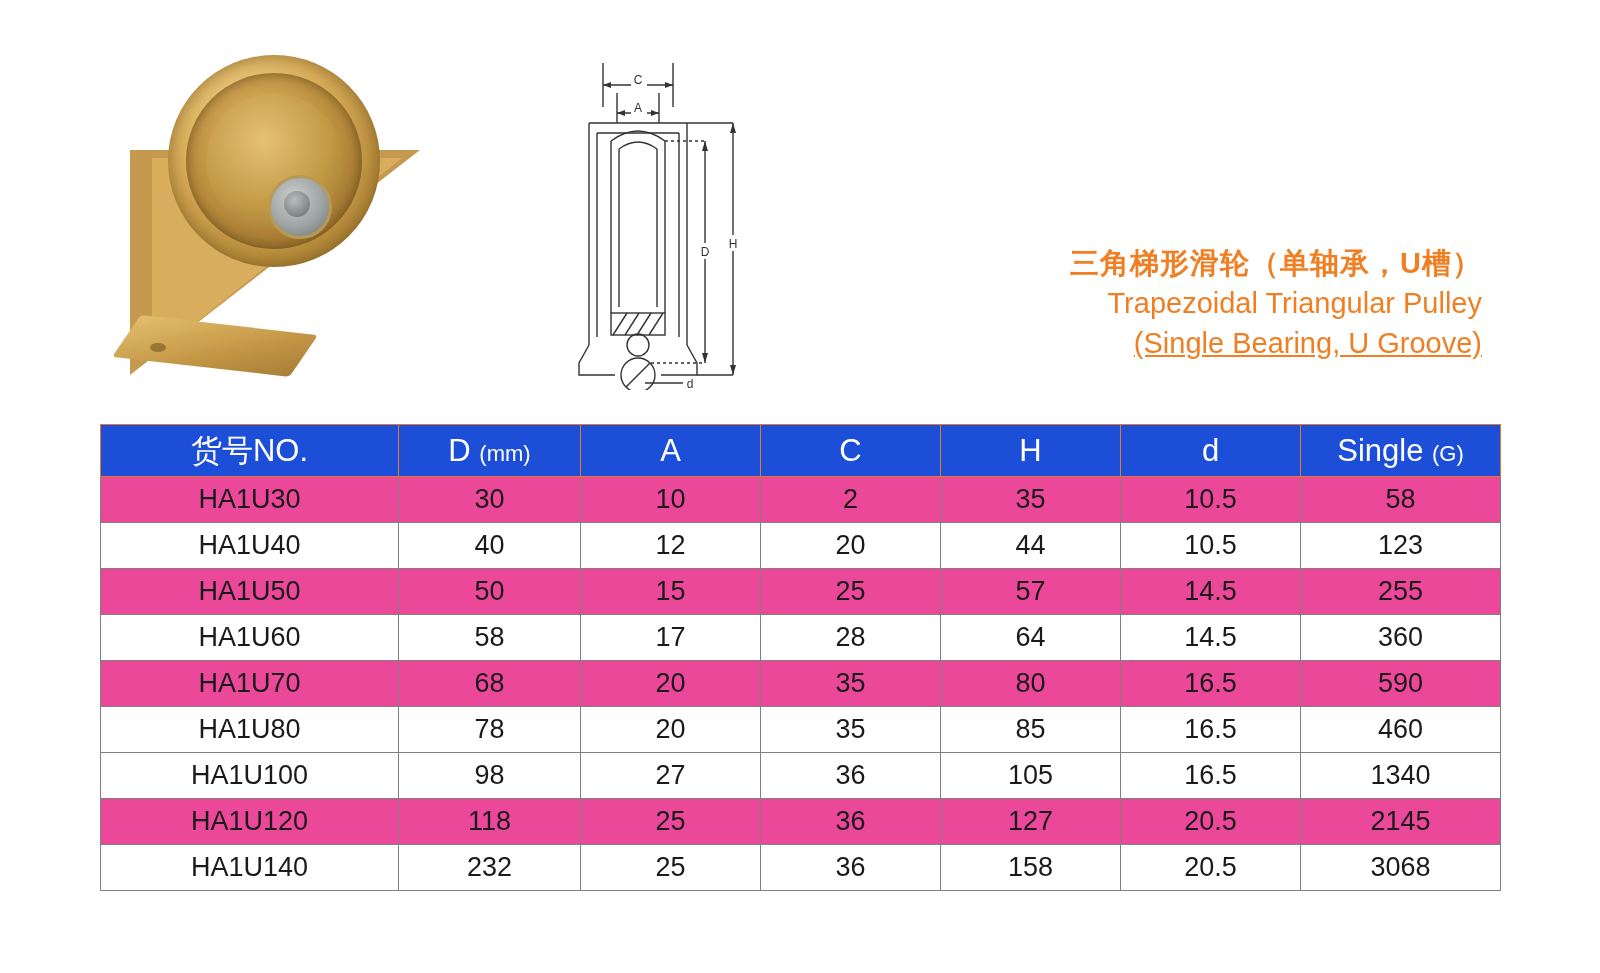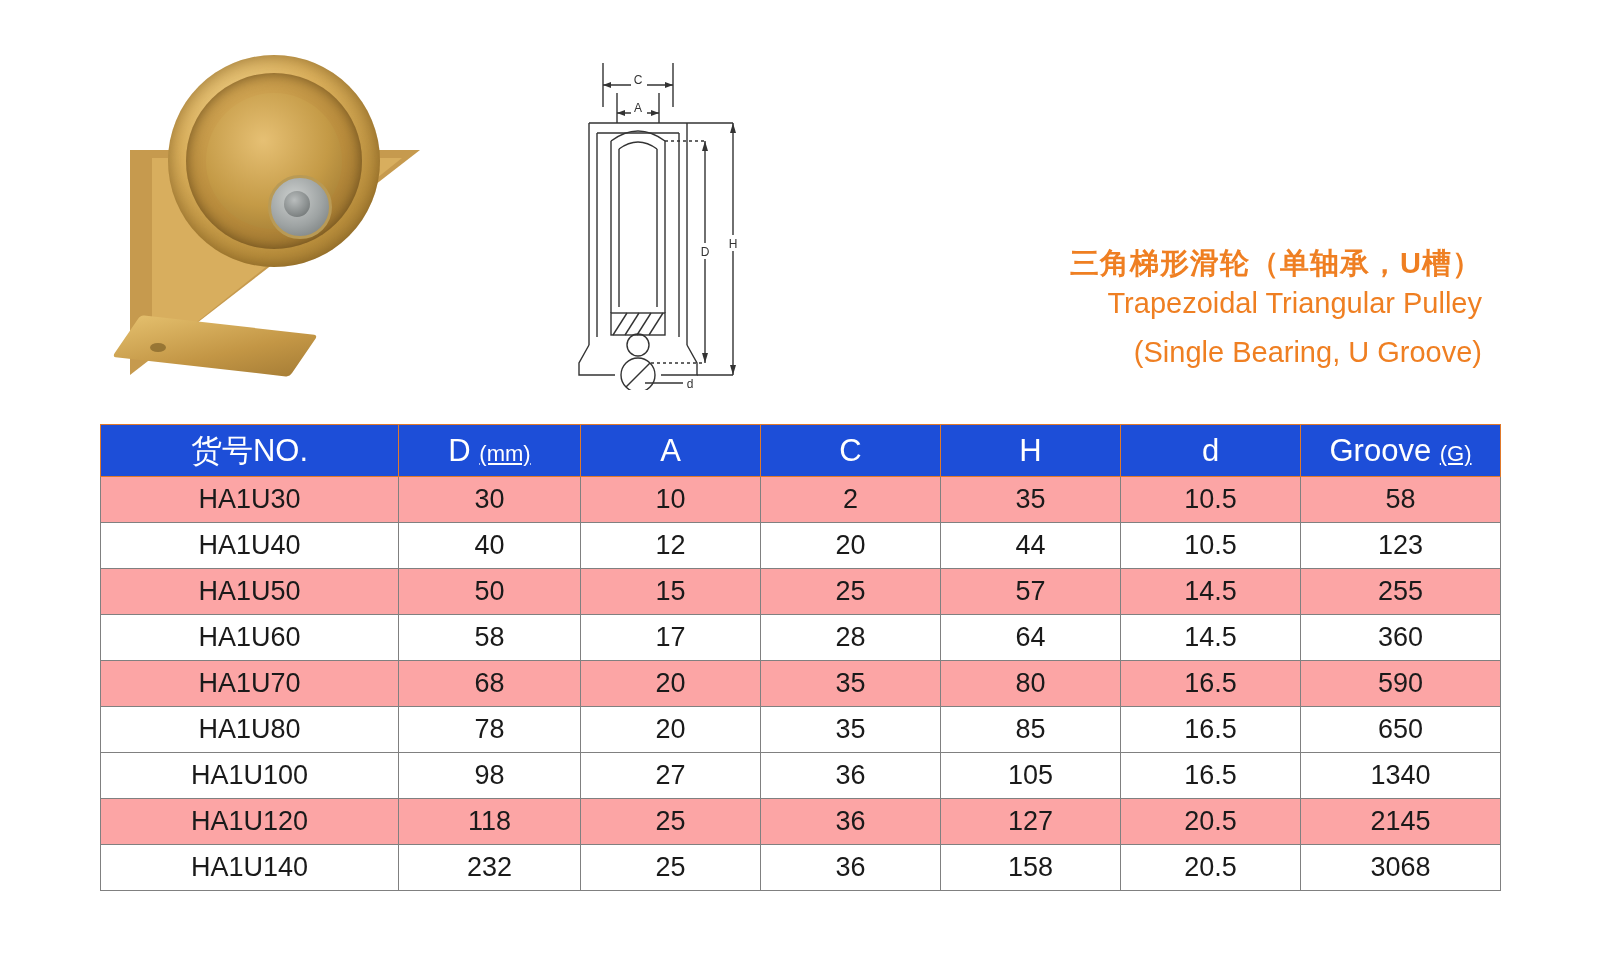--- a/index.html
+++ b/index.html
@@ -152,21 +152,22 @@
   .title-en {
     font-size: 29px;
     font-weight: 400;
     white-space: nowrap;
     margin-top: 3px;
   }
   .title-en2 {
     font-size: 29px;
     font-weight: 400;
     white-space: nowrap;
-    margin-top: 12px;
+    margin-top: 3px;
+    text-decoration: underline;
   }
 
   
   table.spec {
     position: absolute;
     left: 100px;
     top: 424px;
     width: 1400px;
     border-collapse: collapse;
     table-layout: fixed;
@@ -178,30 +179,29 @@
   }
   table.spec thead th {
     background: #1d4ed8;
     color: #ffffff;
     height: 49px;
     font-size: 31px;
     border-color: #e0792a;
   }
   table.spec thead th .unit {
     font-size: 22px;
-    text-decoration: underline;
   }
   table.spec tbody td {
     height: 43px;
     font-size: 27px;
     color: #1a1a1a;
     background: #ffffff;
   }
   table.spec tbody tr.alt td {
-    background: #fca5a5;
+    background: #ec4899;
   }
   col.c0 { width: 298px; }
   col.c1 { width: 182px; }
   col.c2 { width: 180px; }
   col.c3 { width: 180px; }
   col.c4 { width: 180px; }
   col.c5 { width: 180px; }
   col.c6 { width: 200px; }
 </style>
 </head>
@@ -301,21 +301,21 @@
         <col class="c6">
     </colgroup>
     <thead>
       <tr>
         <th><span>货号NO.</span></th>
         <th><span>D</span> <span class="unit">(mm)</span></th>
         <th><span>A</span></th>
         <th><span>C</span></th>
         <th><span>H</span></th>
         <th><span>d</span></th>
-        <th><span>Groove</span> <span class="unit">(G)</span></th>
+        <th><span>Single</span> <span class="unit">(G)</span></th>
       </tr>
     </thead>
     <tbody>
       <tr class="alt">
         <td>HA1U30</td>
         <td>30</td>
         <td>10</td>
         <td>2</td>
         <td>35</td>
         <td>10.5</td>
@@ -357,21 +357,21 @@
         <td>16.5</td>
         <td>590</td>
       </tr>
       <tr>
         <td>HA1U80</td>
         <td>78</td>
         <td>20</td>
         <td>35</td>
         <td>85</td>
         <td>16.5</td>
-        <td>650</td>
+        <td>460</td>
       </tr>
       <tr>
         <td>HA1U100</td>
         <td>98</td>
         <td>27</td>
         <td>36</td>
         <td>105</td>
         <td>16.5</td>
         <td>1340</td>
       </tr>

